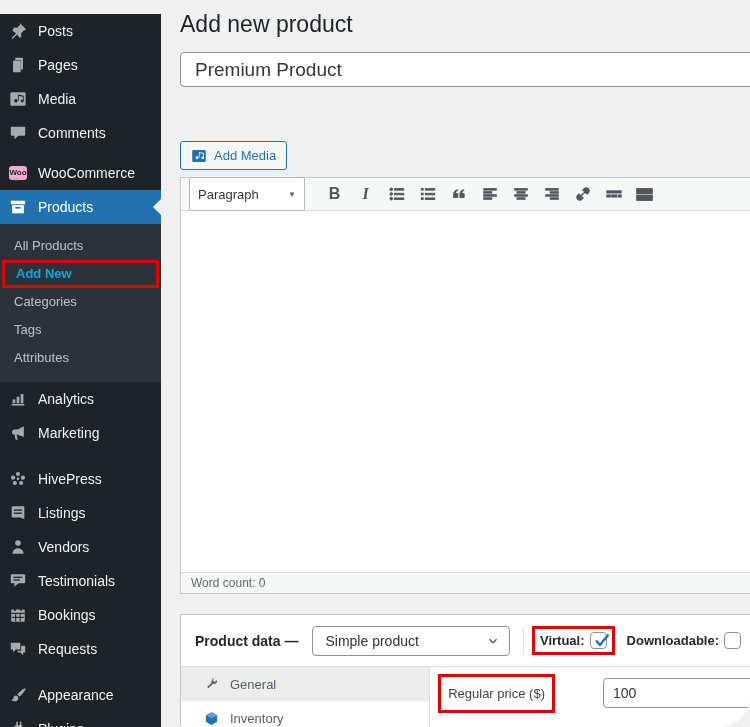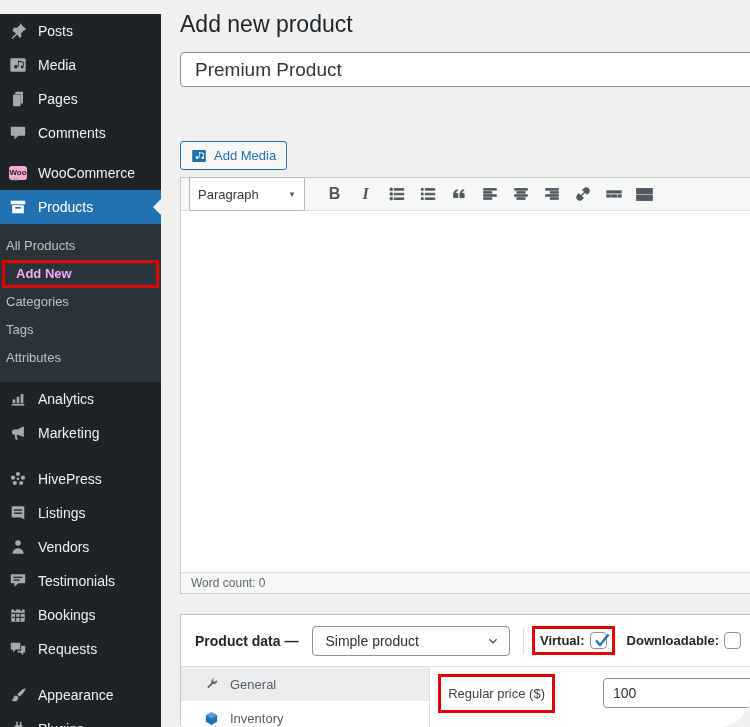--- a/index.html
+++ b/index.html
@@ -22,25 +22,25 @@
   .mi.active { background:#2271b1; color:#fff; }
   .mi.active .ic svg { fill:#ffffff; }
   .arrow {
     position:absolute; right:0; top:50%; margin-top:-8px; width:0; height:0;
     border:8px solid transparent; border-right-color:#f0f0f1;
   }
   .sep { height:12px; }
   .sep-sm { height:6px; }
   .submenu { background:#2c3338; padding:8px 0 10px; }
   .smi {
-    padding:7px 6px; font-size:13px; color:rgba(240,246,252,.72);
+    padding:7px 14px; font-size:13px; color:rgba(240,246,252,.72);
     cursor:pointer; line-height:14px;
   }
   .smi.highlight {
-    border:3px solid #e30000; color:#f0abfc; font-weight:700;
+    border:3px solid #e30000; color:#0ea5e9; font-weight:700;
     padding:4px 11px; margin:0 2px;
   }
   .woo-badge {
     background:#f9a8d4; color:#1d2327; font-size:8px; font-weight:700;
     padding:3px 0; border-radius:3px; position:relative; line-height:8px;
   }
   .woo-badge:after {
     content:""; position:absolute; left:4px; bottom:-4px;
     border:3px solid transparent; border-top-color:#a7aaad;
   }
@@ -129,33 +129,33 @@
     <span class="ic">
         <svg width="18" height="18" viewBox="0 0 20 20">
           <path d="M12 1l7 7-1.5 1.5-.7-.2-3.3 3.3.3 3.6-1.7 1.7-3.2-4-4.9 5-1.2-1.2 5-4.9-4-3.2L5.5 6l3.6.3 3.3-3.3-.2-.7z"></path>
         </svg>
       </span>
     <span>Posts</span>
   </div>
   <div class="mi">
     <span class="ic">
         <svg width="18" height="18" viewBox="0 0 20 20">
-          <path d="M3 2.5h14a1.5 1.5 0 011.5 1.5v12a1.5 1.5 0 01-1.5 1.5H3A1.5 1.5 0 011.5 16V4A1.5 1.5 0 013 2.5zm4.5 11.3a1.9 1.9 0 10.01-3.79 1.9 1.9 0 00-.01 3.79zm3.3-1.9V6.4l4.6 1.1v3.3a1.6 1.6 0 10.9 1.4V6.3L9.9 4.9v7z" fill-rule="evenodd"></path>
-        </svg>
-      </span>
-    <span>Media</span>
-  </div>
-  <div class="mi">
-    <span class="ic">
-        <svg width="18" height="18" viewBox="0 0 20 20">
           <path d="M7 2h8.5v13H13V4.5H7z"></path>
           <rect x="4.5" y="5" width="8.5" height="13" rx="1"></rect>
         </svg>
       </span>
     <span>Pages</span>
+  </div>
+  <div class="mi">
+    <span class="ic">
+        <svg width="18" height="18" viewBox="0 0 20 20">
+          <path d="M3 2.5h14a1.5 1.5 0 011.5 1.5v12a1.5 1.5 0 01-1.5 1.5H3A1.5 1.5 0 011.5 16V4A1.5 1.5 0 013 2.5zm4.5 11.3a1.9 1.9 0 10.01-3.79 1.9 1.9 0 00-.01 3.79zm3.3-1.9V6.4l4.6 1.1v3.3a1.6 1.6 0 10.9 1.4V6.3L9.9 4.9v7z" fill-rule="evenodd"></path>
+        </svg>
+      </span>
+    <span>Media</span>
   </div>
   <div class="mi">
     <span class="ic">
         <svg width="18" height="18" viewBox="0 0 20 20">
           <path d="M3 3h14a1 1 0 011 1v8a1 1 0 01-1 1h-6.5L6 17v-4H3a1 1 0 01-1-1V4a1 1 0 011-1z"></path>
         </svg>
       </span>
     <span>Comments</span>
   </div>
   <div class="sep-sm"></div>

